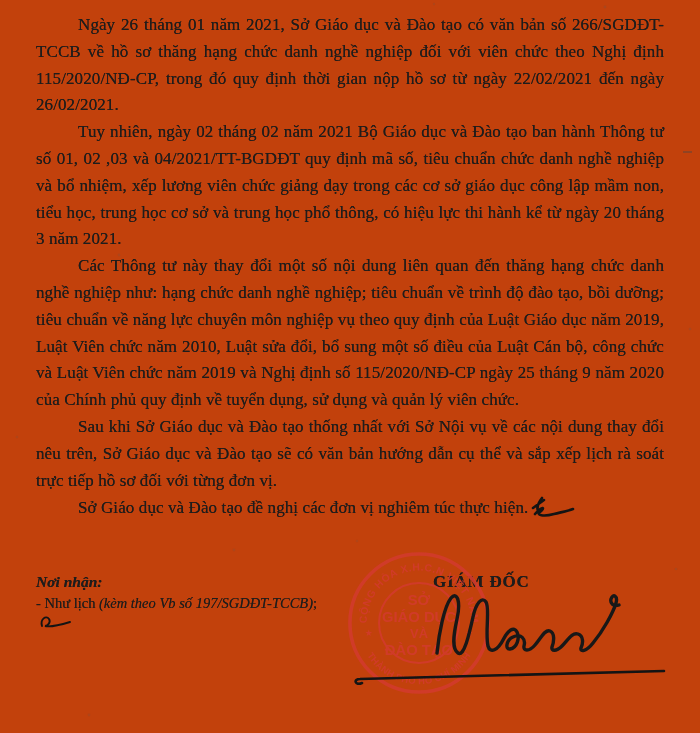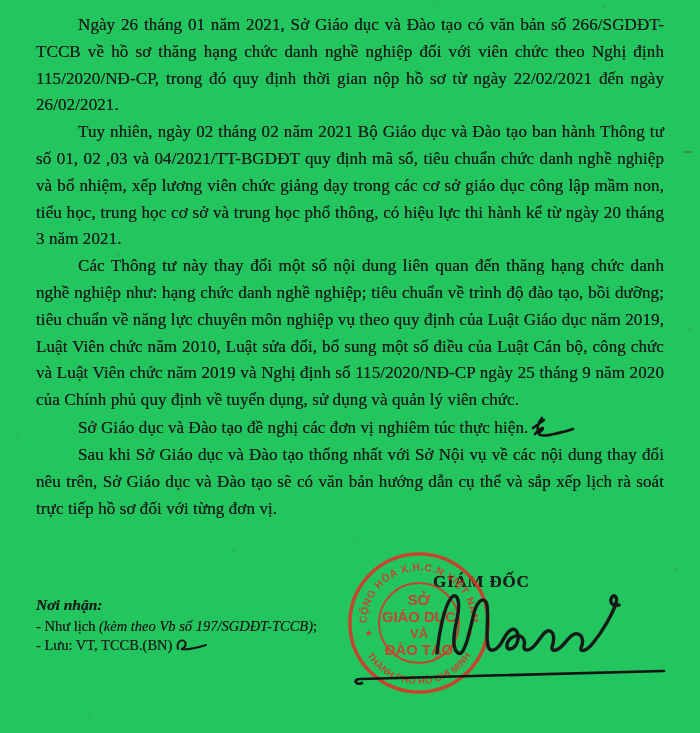--- a/index.html
+++ b/index.html
@@ -1,19 +1,19 @@
 <!DOCTYPE html>
 <html><head>
 <meta charset="utf-8">
 <style>
   html,body{margin:0;padding:0;}
   .page{
     position:relative;
     width:700px;height:733px;
-    background:#22c55e;
+    background:#c2410c;
     font-family:"Liberation Serif","DejaVu Serif",serif;
     color:#1d1d1d;
     overflow:hidden;
   }
   .body-text{
     position:absolute;
     left:36px; top:12px; width:628px;
   }
   .para{
     margin:0;
@@ -23,21 +23,21 @@
     line-height:26.8px;
     letter-spacing:0.1px;
     text-shadow:0 0 0.45px rgba(20,20,20,.8);
   }
   .flourish-inline{
     vertical-align:-9px;
     margin-left:1px;
   }
   .recipients{
     position:absolute;
-    left:36px; top:595px;
+    left:36px; top:572px;
     font-size:14.5px;
     line-height:19px;
   }
   .rec-heading{
     font-weight:bold;
     font-style:italic;
     font-size:15.5px;
     margin-bottom:3px;
     text-shadow:0 0 0.4px rgba(20,20,20,.8);
   }
@@ -104,30 +104,30 @@
 </style>
 </head>
 <body>
 
 <div class="page">
 
   <div class="body-text">
     <p class="para"><span>Ngày 26 tháng 01 năm 2021, Sở Giáo dục và Đào tạo có văn bản số 266/SGDĐT-TCCB về hồ sơ thăng hạng chức danh nghề nghiệp đối với viên chức theo Nghị định 115/2020/NĐ-CP, trong đó quy định thời gian nộp hồ sơ từ ngày 22/02/2021 đến ngày 26/02/2021.</span></p>
     <p class="para"><span>Tuy nhiên, ngày 02 tháng 02 năm 2021 Bộ Giáo dục và Đào tạo ban hành Thông tư số 01, 02 ,03 và 04/2021/TT-BGDĐT quy định mã số, tiêu chuẩn chức danh nghề nghiệp và bổ nhiệm, xếp lương viên chức giảng dạy trong các cơ sở giáo dục công lập mầm non, tiểu học, trung học cơ sở và trung học phổ thông, có hiệu lực thi hành kể từ ngày 20 tháng 3 năm 2021.</span></p>
     <p class="para"><span>Các Thông tư này thay đổi một số nội dung liên quan đến thăng hạng chức danh nghề nghiệp như: hạng chức danh nghề nghiệp; tiêu chuẩn về trình độ đào tạo, bồi dưỡng; tiêu chuẩn về năng lực chuyên môn nghiệp vụ theo quy định của Luật Giáo dục năm 2019, Luật Viên chức năm 2010, Luật sửa đổi, bổ sung một số điều của Luật Cán bộ, công chức và Luật Viên chức năm 2019 và Nghị định số 115/2020/NĐ-CP ngày 25 tháng 9 năm 2020 của Chính phủ quy định về tuyển dụng, sử dụng và quản lý viên chức.</span></p>
+    <p class="para"><span>Sau khi Sở Giáo dục và Đào tạo thống nhất với Sở Nội vụ về các nội dung thay đổi nêu trên, Sở Giáo dục và Đào tạo sẽ có văn bản hướng dẫn cụ thể và sắp xếp lịch rà soát trực tiếp hồ sơ đối với từng đơn vị.</span></p>
     <p class="para"><span>Sở Giáo dục và Đào tạo đề nghị các đơn vị nghiêm túc thực hiện.</span><svg class="flourish-inline" width="46" height="28" viewBox="0 0 46 28">
           <path d="M13,4 C9,9 7,15 10,20 M4,14 L15,6 M6,20 C13,12 17,13 11,18 C7,21 14,23 25,20 C33,18 39,17 44,15" fill="none" stroke="#141414" stroke-width="2.6" stroke-linecap="round" stroke-linejoin="round"></path>
         </svg></p>
-    <p class="para"><span>Sau khi Sở Giáo dục và Đào tạo thống nhất với Sở Nội vụ về các nội dung thay đổi nêu trên, Sở Giáo dục và Đào tạo sẽ có văn bản hướng dẫn cụ thể và sắp xếp lịch rà soát trực tiếp hồ sơ đối với từng đơn vị.</span></p>
   </div>
 
   <div class="recipients">
     <div class="rec-heading">Nơi nhận:</div>
     <div class="rec-line"><span>- Như lịch </span><i>(kèm theo Vb số 197/SGDĐT-TCCB)</i><span>;</span></div>
-    <div class="rec-line"><span>- Lưu: VT, TCCB.(BN)</span><svg class="bn-squiggle" width="34" height="18" viewBox="0 0 34 18">
+    <div class="rec-line"><svg class="bn-squiggle" width="34" height="18" viewBox="0 0 34 18">
           <path d="M4,13 C2,6 8,2 11,6 C13,9 10,13 7,13 C12,14.5 22,12 32,9" fill="none" stroke="#141414" stroke-width="1.9" stroke-linecap="round"></path>
         </svg></div>
   </div>
 
   <div class="sig-title">GIÁM ĐỐC</div>
 
   <svg class="seal" width="148" height="148" viewBox="0 0 150 150">
     <defs>
       <path id="sealTopArc" d="M 27 97.4 A 53 53 0 1 1 123 97.4"></path>
       <path id="sealBottomArc" d="M 23 108.8 A 62 62 0 0 0 127 108.8"></path>

